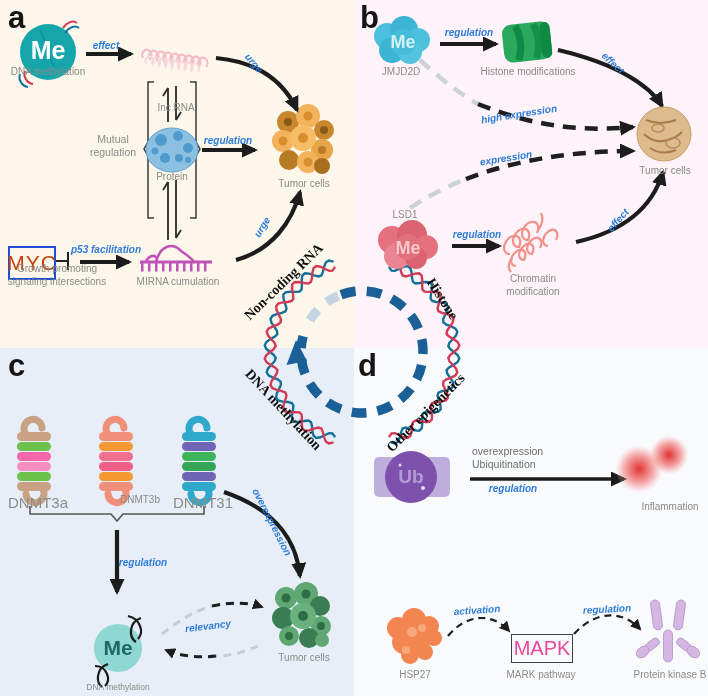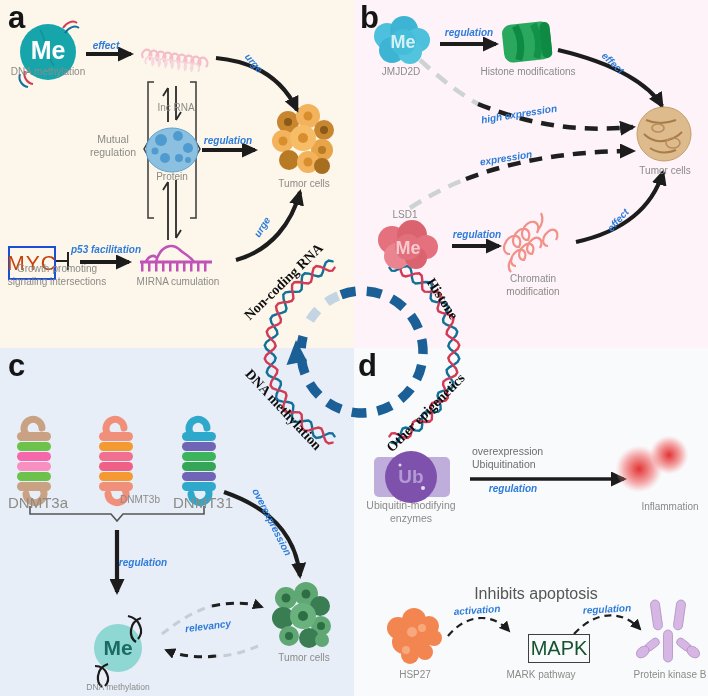--- a/index.html
+++ b/index.html
@@ -304,31 +304,29 @@
   <div class="lbl" style="left:90px;top:494px;width:52px;font-size:10px;margin-left:24px;">DNMT3b</div>
   <div class="lbl" style="left:173px;top:494px;width:52px;font-size:15px;">DNMT31</div>
   <div class="blue ctr" style="left:143px;top:562px;">regulation</div>
   <div class="blue" style="left:272px;top:522px;transform:translate(-50%,-50%) rotate(63deg);">overexpression</div>
   <div class="me" style="left:94px;top:636px;width:48px;font-size:21px;font-weight:600;color:#1c6a64;">Me</div>
   <div class="lbl" style="left:66px;top:682px;width:104px;font-size:8.5px;">DNA methylation</div>
   <div class="blue" style="left:208px;top:626px;transform:translate(-50%,-50%) rotate(-7deg);">relevancy</div>
   <div class="lbl" style="left:270px;top:652px;width:68px;">Tumor cells</div>
 
   <div class="me" style="left:391px;top:466px;width:40px;font-size:19px;color:#b29bd4;">Ub</div>
-  <div class="lbl" style="left:350px;top:499px;width:122px;font-size:10.5px;">Ubiquitin-modifying enzymes</div>
   <div class="lbl nw" style="left:472px;top:445px;width:100px;text-align:left;font-size:10.5px;color:#6e6e6c;">overexpression</div>
   <div class="lbl nw" style="left:472px;top:458px;width:100px;text-align:left;font-size:10.5px;color:#6e6e6c;">Ubiquitination</div>
   <div class="blue ctr" style="left:513px;top:488px;">regulation</div>
   <div class="inflam" style="left:616px;top:446px;width:46px;height:46px;background:radial-gradient(circle, rgba(225,35,35,0.92) 0%, rgba(238,90,90,0.55) 42%, rgba(250,180,180,0.18) 66%, rgba(255,255,255,0) 80%);"></div>
   <div class="inflam" style="left:650px;top:436px;width:38px;height:38px;background:radial-gradient(circle, rgba(225,35,35,0.92) 0%, rgba(238,90,90,0.55) 42%, rgba(250,180,180,0.18) 66%, rgba(255,255,255,0) 80%);"></div>
   <div class="lbl" style="left:629px;top:501px;width:82px;">Inflammation</div>
-  <div class="bigtxt" style="left:450px;top:585px;width:172px;">Inhibits apoptosis</div>
   <div class="lbl" style="left:388px;top:669px;width:54px;">HSP27</div>
   <div class="blue" style="left:477px;top:610px;transform:translate(-50%,-50%) rotate(-4deg);">activation</div>
-  <div class="box" style="left:528px;top:634px;width:60px;height:27px;border:1.5px solid #3f3f3f;font-size:20px;color:#14532d;">MAPK</div>
+  <div class="box" style="left:511px;top:634px;width:60px;height:27px;border:1.5px solid #3f3f3f;font-size:20px;color:#ec4899;">MAPK</div>
   <div class="lbl" style="left:496px;top:669px;width:90px;">MARK pathway</div>
   <div class="blue" style="left:607px;top:609px;transform:translate(-50%,-50%) rotate(-3deg);">regulation</div>
   <div class="lbl" style="left:624px;top:669px;width:92px;">Protein kinase B</div>
 
   <div class="ringlbl" style="left:284px;top:282px;transform:translate(-50%,-50%) rotate(-44deg);">Non-coding RNA</div>
   <div class="ringlbl" style="left:442px;top:299px;transform:translate(-50%,-50%) rotate(57deg);">Histone</div>
   <div class="ringlbl" style="left:283px;top:410px;transform:translate(-50%,-50%) rotate(47deg);">DNA methylation</div>
   <div class="ringlbl" style="left:426px;top:413px;transform:translate(-50%,-50%) rotate(-45deg);">Other epigenetics</div>
 
 </div>

